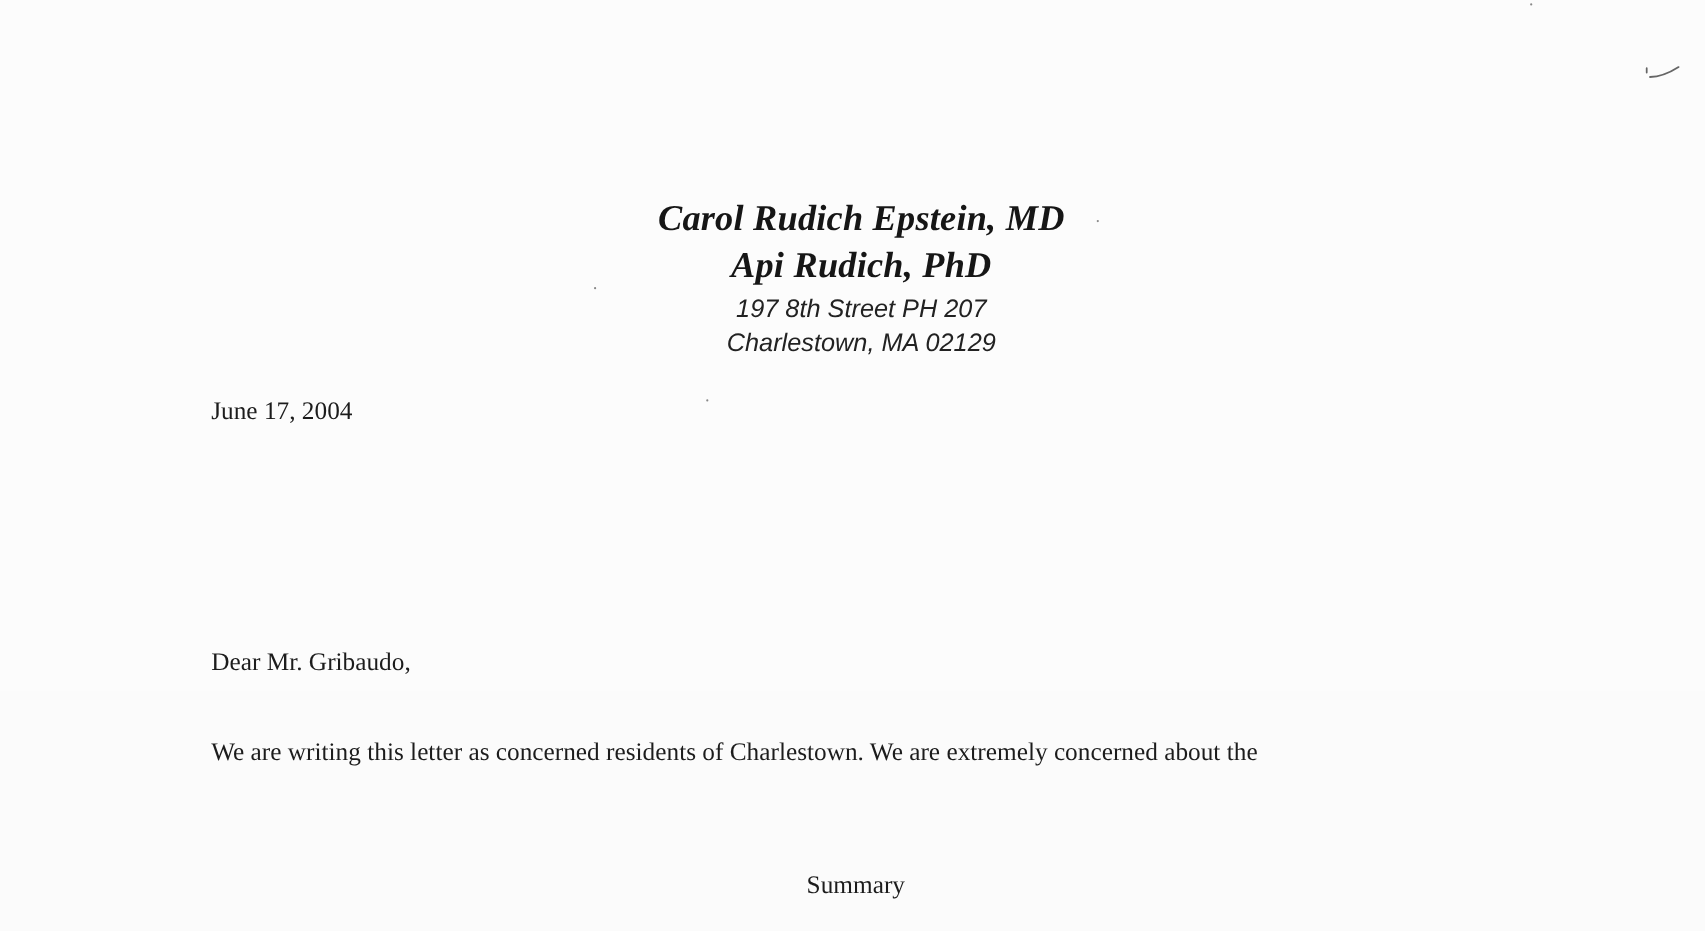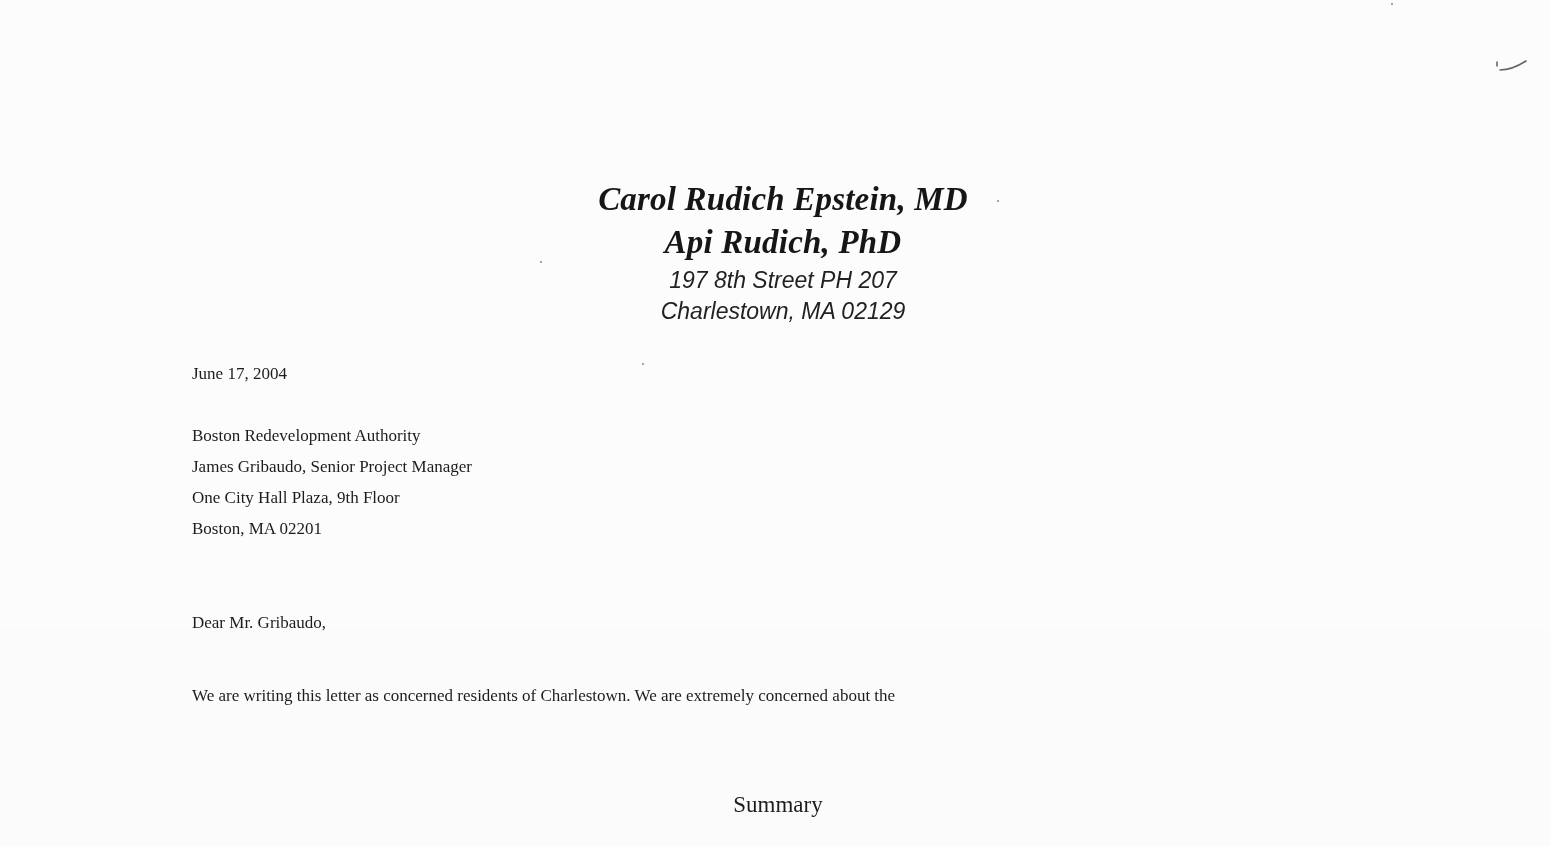--- a/index.html
+++ b/index.html
@@ -37,29 +37,29 @@
       font-family: "Liberation Sans", "DejaVu Sans", sans-serif;
       font-style: italic;
       font-size: 23px;
       line-height: 31px;
       color: #222;
     }
     .lh-addr.first { margin-top: 1px; }
     .body-text {
       position: absolute;
       left: 192px;
-      font-size: 17px;
+      font-size: 23px;
       line-height: 31px;
       color: #1c1c1c;
       white-space: nowrap;
     }
     .date { top: 358px; }
     .recipient { top: 420px; }
-    .salutation { top: 607px; text-align: right; }
-    .paragraph { top: 668px; margin-top: 12px; }
+    .salutation { top: 586px; text-align: right; }
+    .paragraph { top: 668px; }
     .heading {
       position: absolute;
       top: 789px;
       left: 0;
       width: 1556px;
       text-align: center;
       font-size: 23px;
       line-height: 31px;
       color: #1c1c1c;
     }
@@ -85,26 +85,20 @@
 
   <div class="letterhead">
     <div class="lh-name">Carol Rudich Epstein, MD</div>
     <div class="lh-name">Api Rudich, PhD</div>
     <div class="lh-addr first">197 8th Street PH 207</div>
     <div class="lh-addr">Charlestown, MA 02129</div>
   </div>
 
   <div class="body-text date">June 17, 2004</div>
 
-  <div class="body-text recipient">
-    <div>Boston Redevelopment Authority</div>
-    <div>James Gribaudo, Senior Project Manager</div>
-    <div>One City Hall Plaza, 9th Floor</div>
-    <div>Boston, MA 02201</div>
-  </div>
 
   <div class="body-text salutation">Dear Mr. Gribaudo,</div>
 
   <div class="body-text paragraph">
     <div>We are writing this letter as concerned residents of Charlestown.  We are extremely concerned about the</div>
   </div>
 
   <div class="heading">Summary</div>
 
   <svg class="mark" viewBox="0 0 36 20">

